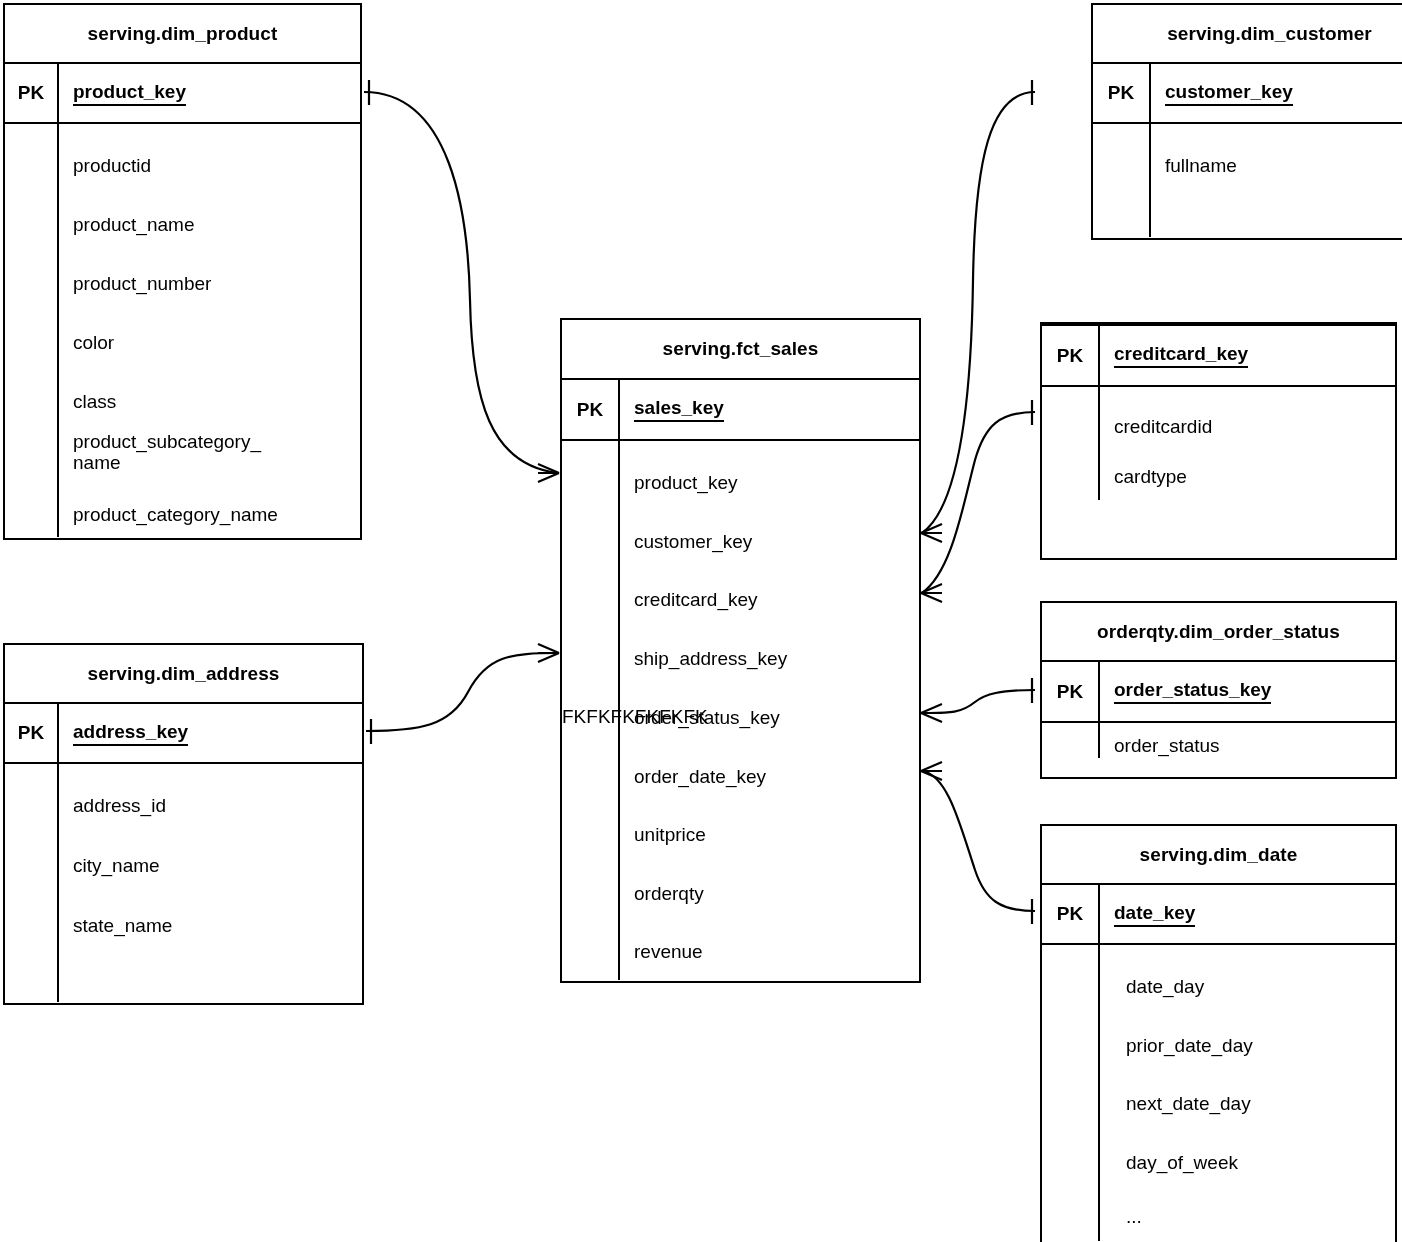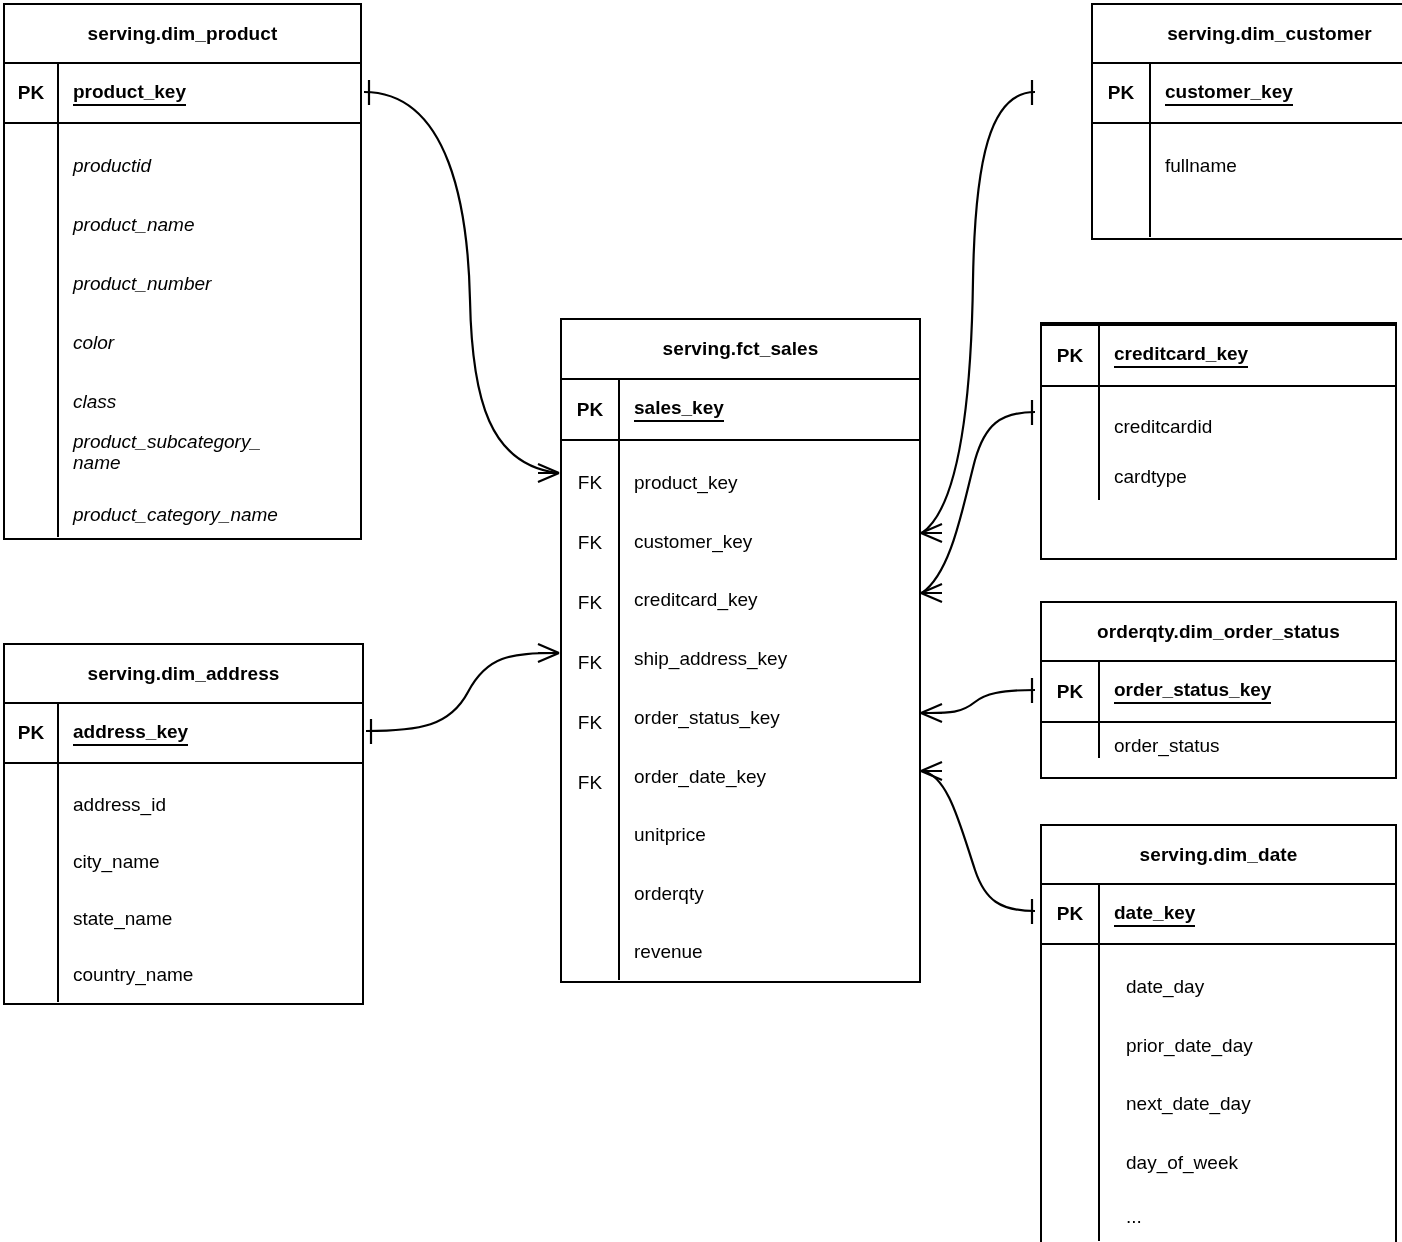--- a/index.html
+++ b/index.html
@@ -150,21 +150,21 @@
   </svg>
 
   <div class="entity" style="left:3px; top:3px; width:359px; height:537px;">
     <div class="ent-title" style="height:57px;">serving.dim_product</div>
     <div class="row row-key ent-sep" style="height:62px;">
       <div class="keycol" style="width:54px;">PK</div>
       <div class="fieldcol pk-field">
         <span class="pk-underline">product_key</span>
       </div>
     </div>
-    <div class="row" style="height:413px;font-style:italic;">
+    <div class="row" style="height:413px;">
       <div class="keycol blank" style="width:54px;"></div>
       <div class="attrs" style="padding-left:14px; padding-top:12px; flex:1;">
         <div class="attr" style="height:60px;">productid</div>
         <div class="attr" style="height:60px;">product_name</div>
         <div class="attr" style="height:60px;">product_number</div>
         <div class="attr" style="height:60px;">color</div>
         <div class="attr" style="height:60px;">class</div>
         <div class="attr" style="height:62px; white-space:pre-line; line-height:1.12; align-items:flex-start;">product_subcategory_
 name</div>
         <div class="attr" style="height:46px;">product_category_name</div>
@@ -179,35 +179,34 @@
       <div class="fieldcol pk-field">
         <span class="pk-underline">address_key</span>
       </div>
     </div>
     <div class="row" style="height:238px;">
       <div class="keycol blank" style="width:54px;"></div>
       <div class="attrs" style="padding-left:14px; padding-top:12px; flex:1;">
         <div class="attr" style="height:60px;">address_id</div>
         <div class="attr" style="height:60px;">city_name</div>
         <div class="attr" style="height:60px;">state_name</div>
-        <div class="attr" style="height:58px;">country_name</div>
       </div>
     </div>
   </div>
 
   <div class="entity" style="left:560px; top:318px; width:361px; height:665px;">
     <div class="ent-title" style="height:58px;">serving.fct_sales</div>
     <div class="row row-key ent-sep" style="height:63px;">
       <div class="keycol" style="width:58px;">PK</div>
       <div class="fieldcol pk-field">
         <span class="pk-underline">sales_key</span>
       </div>
     </div>
     <div class="row" style="height:539px;">
-      <div class="keycol blank" style="width:58px; display:flex; flex-direction:column; justify-content:flex-start; padding-top:12px;">
+      <div class="keycol blank" style="width:58px; display:flex; flex-direction:row; justify-content:flex-start; padding-top:12px;">
         <div class="attr" style="height:60px; justify-content:center; width:100%;">FK</div>
         <div class="attr" style="height:60px; justify-content:center; width:100%;">FK</div>
         <div class="attr" style="height:60px; justify-content:center; width:100%;">FK</div>
         <div class="attr" style="height:60px; justify-content:center; width:100%;">FK</div>
         <div class="attr" style="height:60px; justify-content:center; width:100%;">FK</div>
         <div class="attr" style="height:60px; justify-content:center; width:100%;">FK</div>
       </div>
       <div class="attrs" style="padding-left:14px; padding-top:12px; flex:1;">
         <div class="attr" style="height:60px;">product_key</div>
         <div class="attr" style="height:60px;">customer_key</div>

